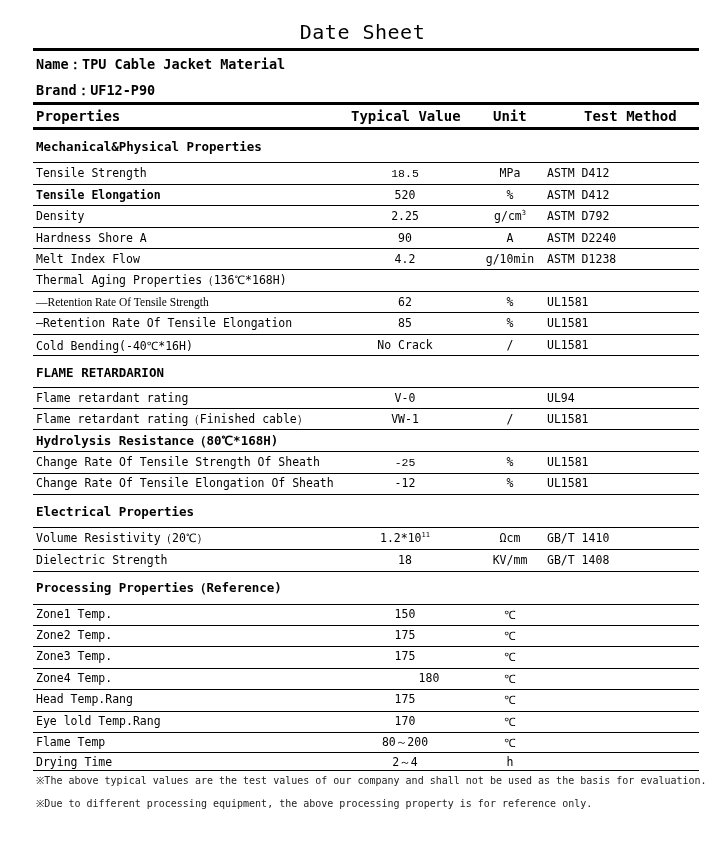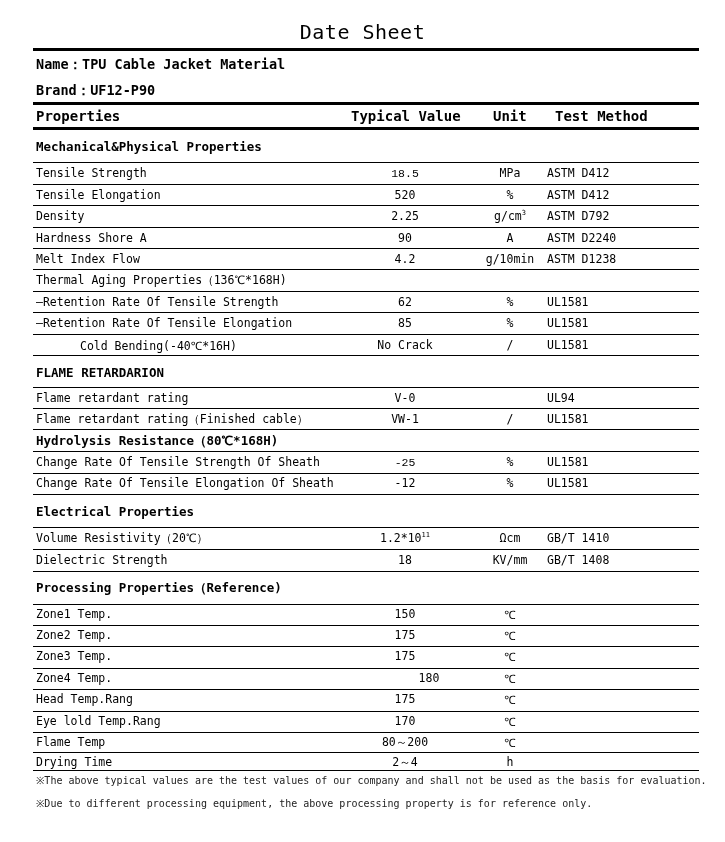--- a/index.html
+++ b/index.html
@@ -12,21 +12,21 @@
   .thin { height: 1px; }
   .row { position: absolute; left: 33px; width: 666px; font-size: 11.5px; }
   .row span { position: absolute; white-space: nowrap; }
   .c-prop { left: 3px; }
   .c-val { left: 322px; width: 100px; text-align: center; }
   .c-unit { left: 452px; width: 50px; text-align: center; }
   .c-meth { left: 514px; }
   .hdr { font-size: 14px; font-weight: bold; }
   .hdr .c-val { left: 318px; width: auto; text-align: left; }
   .hdr .c-unit { left: 460px; width: auto; text-align: left; }
-  .hdr .c-meth { left: 522px; }
+  .hdr .c-meth { left: 551px; }
   .info { font-size: 13.5px; font-weight: bold; }
   .section { font-size: 12.5px; font-weight: bold; }
   .note { position: absolute; left: 36px; font-size: 10px; color: #222; white-space: nowrap; }
   sup { font-size: 7px; line-height: 0; }
 </style>
 </head>
 <body>
 
 <div class="title">Date Sheet</div>
 
@@ -56,21 +56,21 @@
     </div>
     <div class="hline thin" style="top: 162px;"></div>
     <div class="row" style="top: 166px;">
       <span class="c-prop"><span style="position: static;">Tensile Strength</span></span>
       <span class="c-val"><span style="position: static; font-family: Liberation Mono, monospace;">18.5</span></span>
       <span class="c-unit"><span style="position: static;">MPa</span></span>
       <span class="c-meth"><span style="position: static;">ASTM D412</span></span>
     </div>
     <div class="hline thin" style="top: 184px;"></div>
     <div class="row" style="top: 188px;">
-      <span class="c-prop"><span style="position: static;">Tensile Elongation</span></span>
+      <span class="c-prop"><span style="position: static; font-weight: bold;">Tensile Elongation</span></span>
       <span class="c-val"><span style="position: static;">520</span></span>
       <span class="c-unit"><span style="position: static;">%</span></span>
       <span class="c-meth"><span style="position: static;">ASTM D412</span></span>
     </div>
     <div class="hline thin" style="top: 205px;"></div>
     <div class="row" style="top: 209px;">
       <span class="c-prop"><span style="position: static;">Density</span></span>
       <span class="c-val"><span style="position: static;">2.25</span></span>
       <span class="c-unit"><span style="position: static;">g/cm</span><sup>3</sup></span>
       <span class="c-meth"><span style="position: static;">ASTM D792</span></span>
@@ -91,35 +91,35 @@
     </div>
     <div class="hline thin" style="top: 269px;"></div>
     <div class="row" style="top: 273px;">
       <span class="c-prop"><span style="position: static;">Thermal Aging Properties（136℃*168H)</span></span>
       <span class="c-val"><span style="position: static;"></span></span>
       <span class="c-unit"><span style="position: static;"></span></span>
       <span class="c-meth"><span style="position: static;"></span></span>
     </div>
     <div class="hline thin" style="top: 291px;"></div>
     <div class="row" style="top: 295px;">
-      <span class="c-prop"><span style="position: static;">—Retention Rate Of Tensile Strength</span></span>
+      <span class="c-prop"><span style="position: static; font-family: Liberation Serif, serif;">—Retention Rate Of Tensile Strength</span></span>
       <span class="c-val"><span style="position: static;">62</span></span>
       <span class="c-unit"><span style="position: static;">%</span></span>
       <span class="c-meth"><span style="position: static;">UL1581</span></span>
     </div>
     <div class="hline thin" style="top: 312px;"></div>
     <div class="row" style="top: 316px;">
       <span class="c-prop"><span style="position: static;">—Retention Rate Of Tensile Elongation</span></span>
       <span class="c-val"><span style="position: static;">85</span></span>
       <span class="c-unit"><span style="position: static;">%</span></span>
       <span class="c-meth"><span style="position: static;">UL1581</span></span>
     </div>
     <div class="hline thin" style="top: 334px;"></div>
     <div class="row" style="top: 338px;">
-      <span class="c-prop"><span style="position: static; margin-left: 44px;">Cold Bending(-40℃*16H)</span></span>
+      <span class="c-prop"><span style="position: static;">Cold Bending(-40℃*16H)</span></span>
       <span class="c-val"><span style="position: static;">No Crack</span></span>
       <span class="c-unit"><span style="position: static;">/</span></span>
       <span class="c-meth"><span style="position: static;">UL1581</span></span>
     </div>
     <div class="hline thin" style="top: 355px;"></div>
     <div class="row section" style="top: 365px;">
       <span class="c-prop">FLAME RETARDARION</span>
     </div>
     <div class="hline thin" style="top: 387px;"></div>
     <div class="row" style="top: 391px;">

